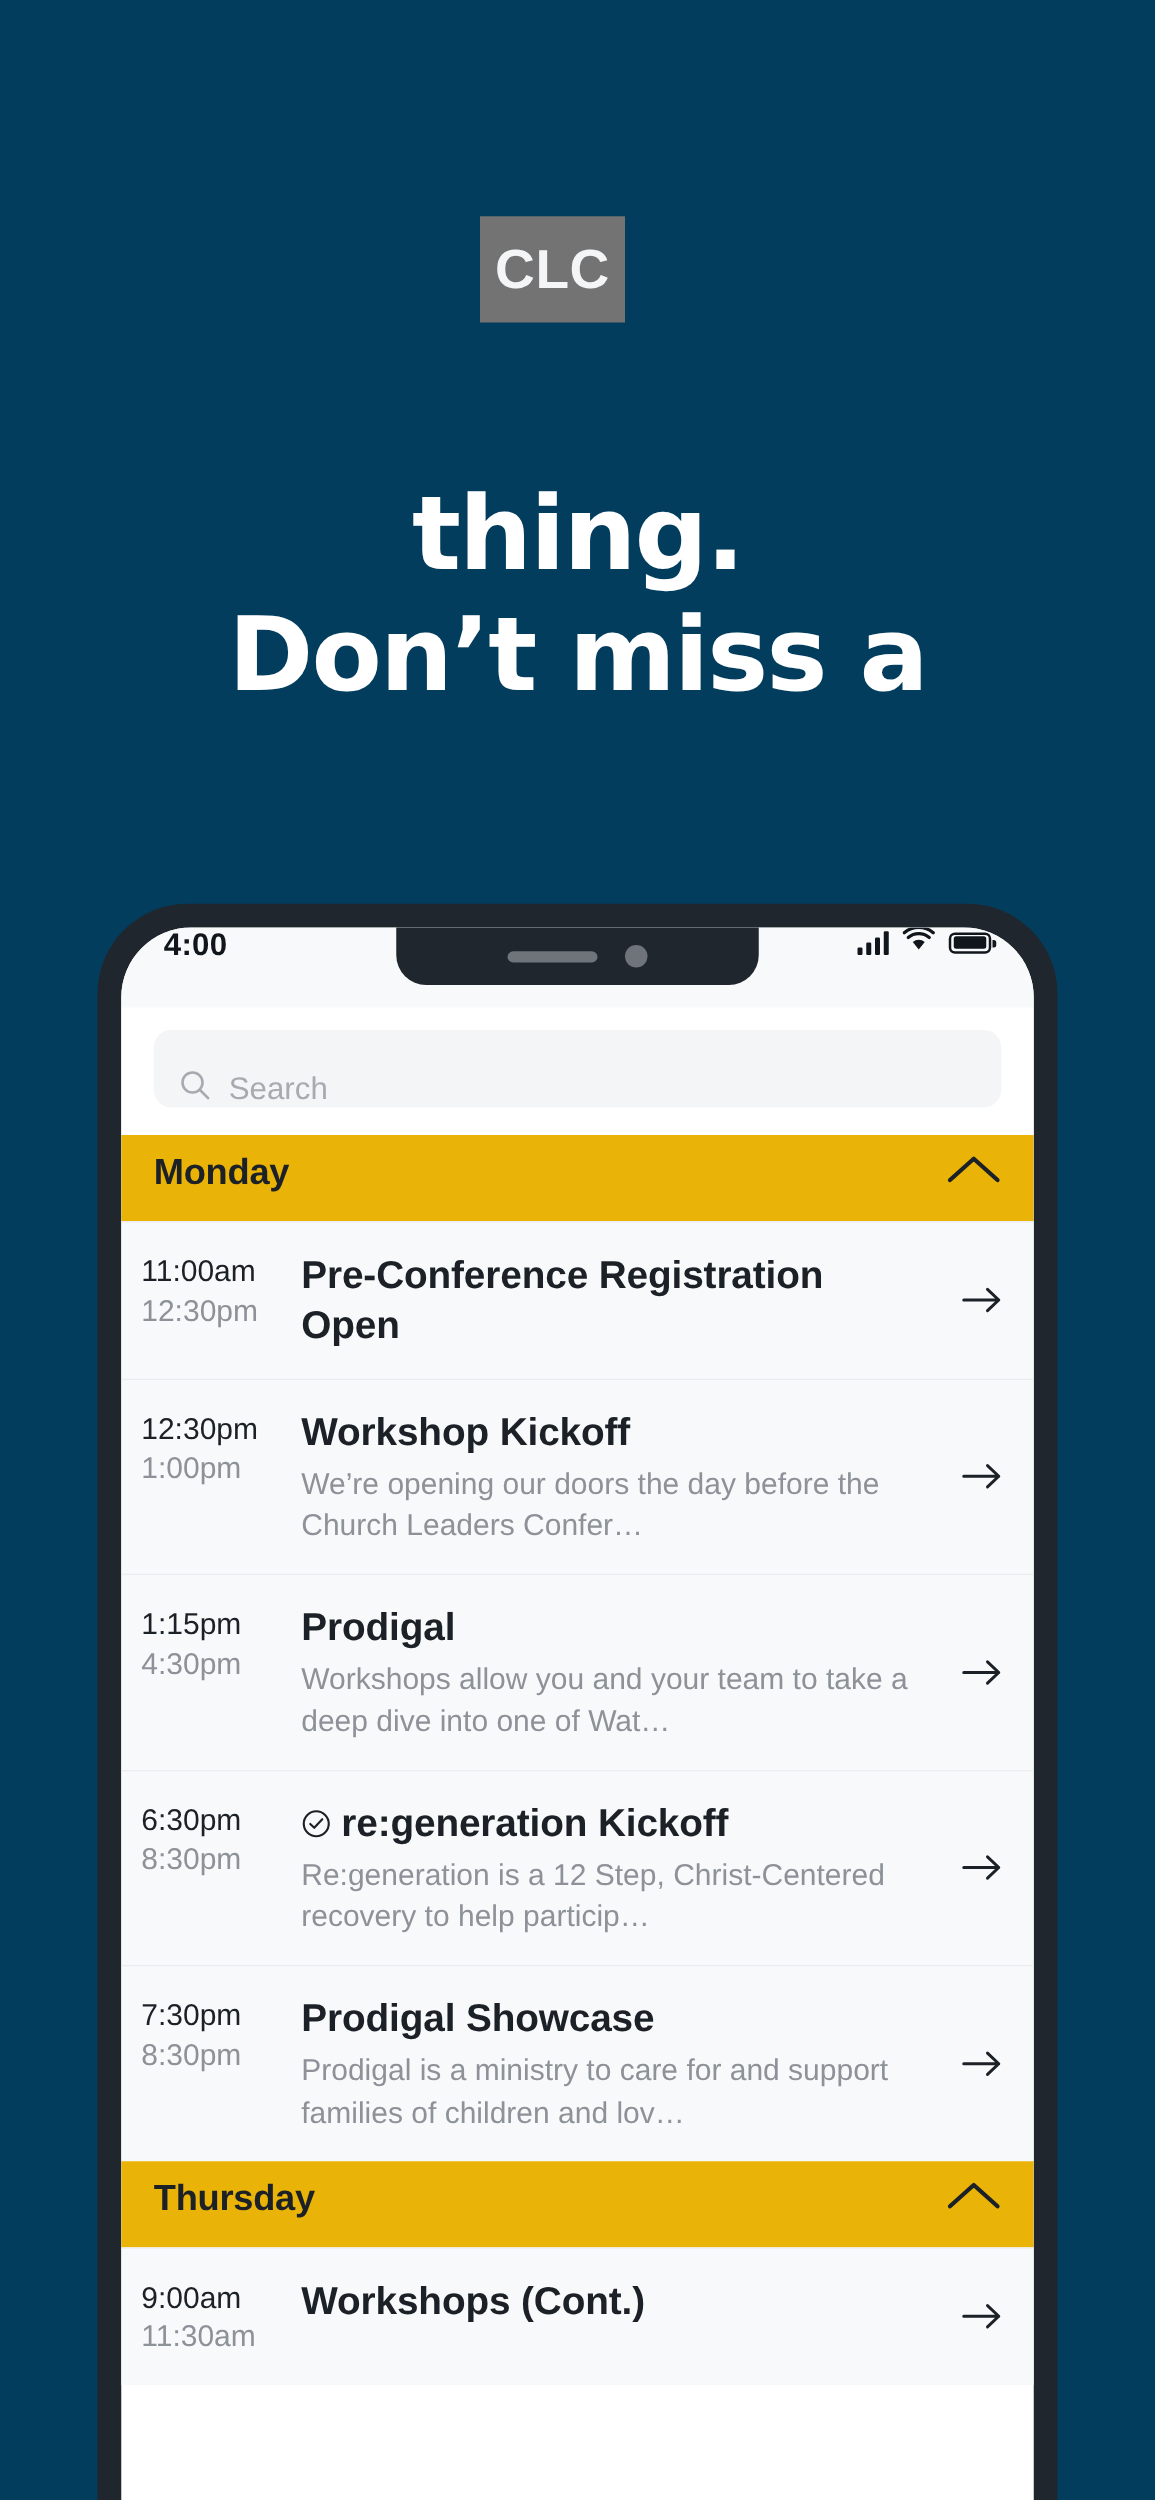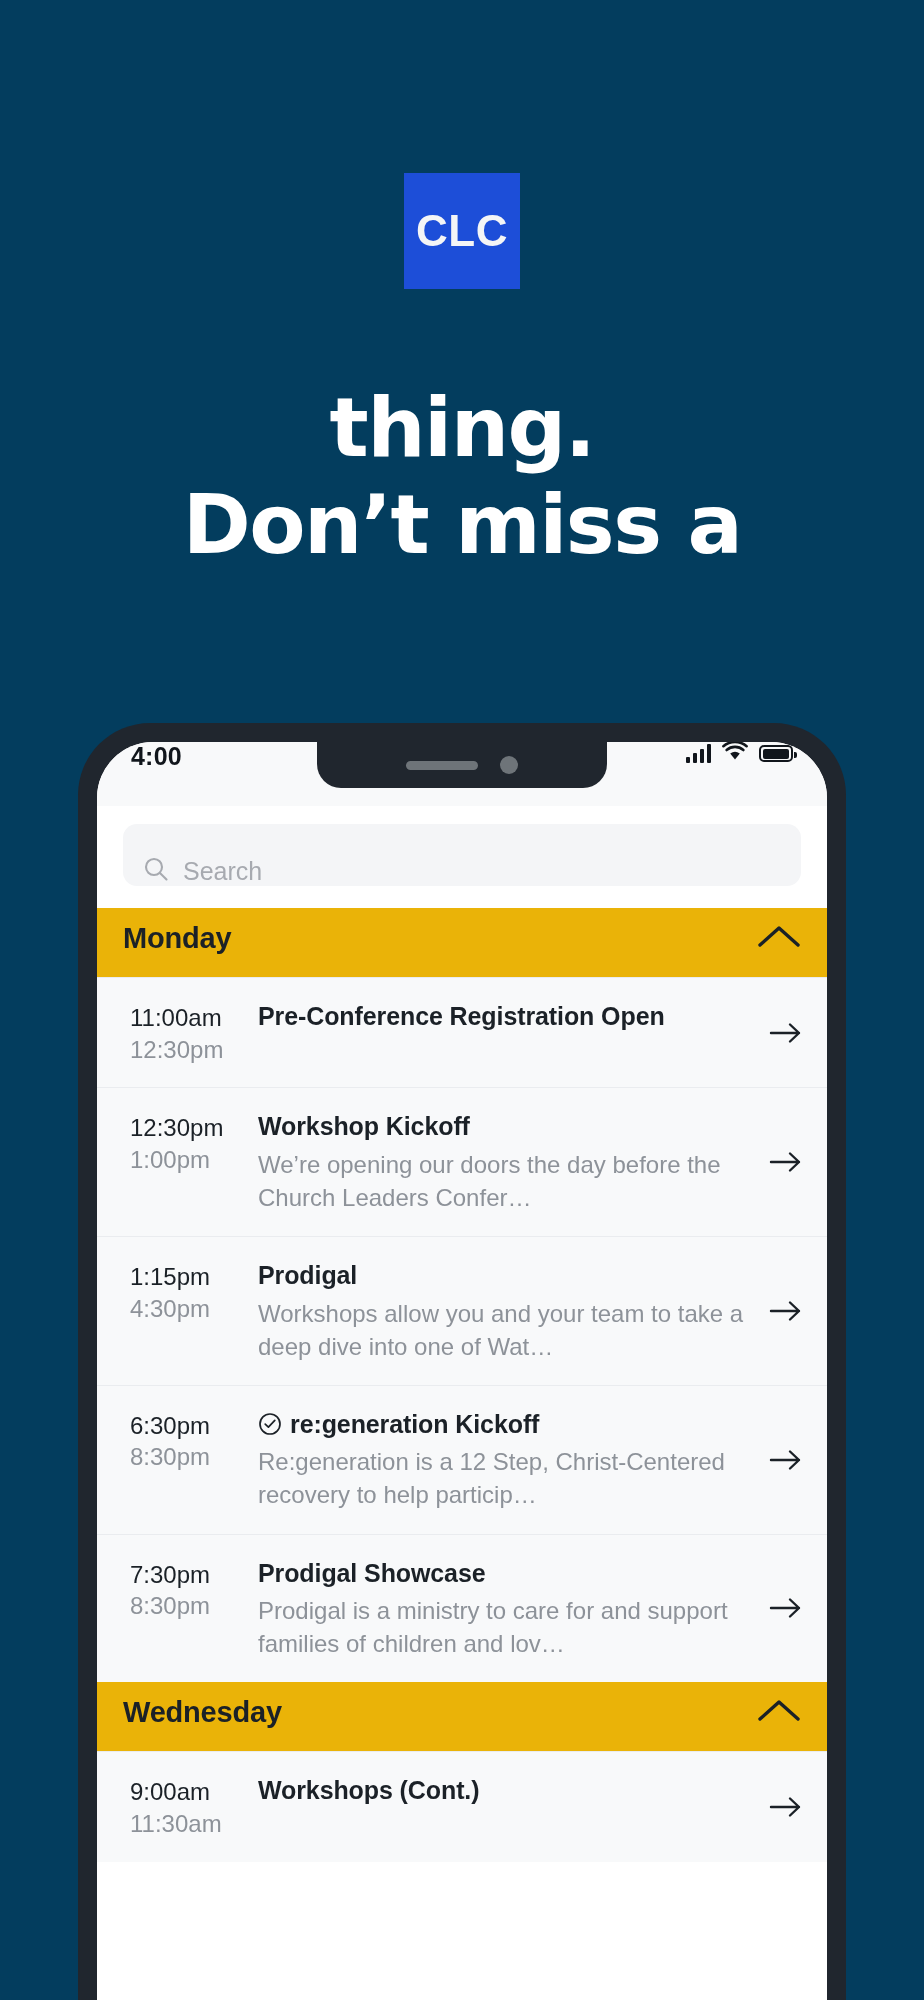--- a/index.html
+++ b/index.html
@@ -6,22 +6,22 @@
   body{
     width:924px;height:2000px;overflow:hidden;
     background:#033D5E;
     font-family:"Liberation Sans","DejaVu Sans",sans-serif;
     -webkit-font-smoothing:antialiased;
   }
   .stage{position:relative;width:924px;height:2000px;background:#033D5E;overflow:hidden;}
 
   
   .logo{
-    position:absolute;left:404px;top:173px;width:116px;height:116px;
-    background:#1d4ed8;display:flex;align-items:center;justify-content:center;
+    position:absolute;left:384px;top:173px;width:116px;height:85px;
+    background:#737373;display:flex;align-items:center;justify-content:center;
   }
   .logo-text{
     color:#F4F5F6;font-size:44px;font-weight:700;letter-spacing:0.5px;
     font-family:"Liberation Sans",sans-serif;line-height:1;
   }
   .headline{
     position:absolute;left:0;top:380px;width:924px;
     text-align:center;color:#ffffff;
     font-size:82px;line-height:1.18;font-weight:700;letter-spacing:-1.5px;
     font-family:"DejaVu Sans",sans-serif;
@@ -82,29 +82,29 @@
   
   .dayhead{
     background:#eab308;display:flex;align-items:center;justify-content:space-between;
     padding:14px 26px 22px 26px;
   }
   .dayhead-label{font-size:29px;font-weight:700;color:#1B2127;letter-spacing:-0.2px;}
 
   
   .row{
     background:#F8F9FA;display:flex;align-items:flex-start;
-    padding:22px 24px 22px 33px;border-top:1px solid #EAECEF;gap:0;
+    padding:22px 24px 22px 16px;border-top:1px solid #EAECEF;gap:0;
   }
   .row:first-of-type{border-top:none;}
   .times{width:128px;flex:0 0 128px;padding-top:2px;}
   .t-start{font-size:24px;color:#1B2127;line-height:1.32;}
   .t-end{font-size:24px;color:#8D9299;line-height:1.32;}
   .body{flex:1 1 auto;padding-right:12px;min-width:0;}
   .title{
-    font-size:25px;font-weight:700;color:#1B2127;line-height:1.3;
+    font-size:31px;font-weight:700;color:#1B2127;line-height:1.3;
     display:flex;align-items:center;gap:8px;letter-spacing:-0.1px;
   }
   .desc{font-size:24px;color:#8D9299;line-height:1.38;margin-top:5px;}
   .arrowcell{
     flex:0 0 46px;display:flex;align-items:center;justify-content:flex-end;
     align-self:center;
   }
 </style>
 </head>
 <body>
@@ -248,21 +248,21 @@
               </div>
               <div class="desc">Prodigal is a ministry to care for and support families of children and lov…</div>
             </div>
             <div class="arrowcell">
               <svg width="34" height="24" viewBox="0 0 34 24">
                 <path d="M2 12 H30 M21 3.5 L30 12 L21 20.5" stroke="#1B2127" stroke-width="2.4" fill="none" stroke-linecap="round" stroke-linejoin="round"></path>
               </svg>
             </div>
           </div>
           <div class="dayhead">
-            <div class="dayhead-label">Wednesday</div>
+            <div class="dayhead-label">Thursday</div>
             <span><svg width="44" height="26" viewBox="0 0 44 26">
                 <path d="M3 21 L22 4 L41 21" stroke="#1B2127" stroke-width="3.4" fill="none" stroke-linecap="round" stroke-linejoin="round"></path>
               </svg></span>
           </div>
           <div class="row">
             <div class="times">
               <div class="t-start">9:00am</div>
               <div class="t-end">11:30am</div>
             </div>
             <div class="body">

